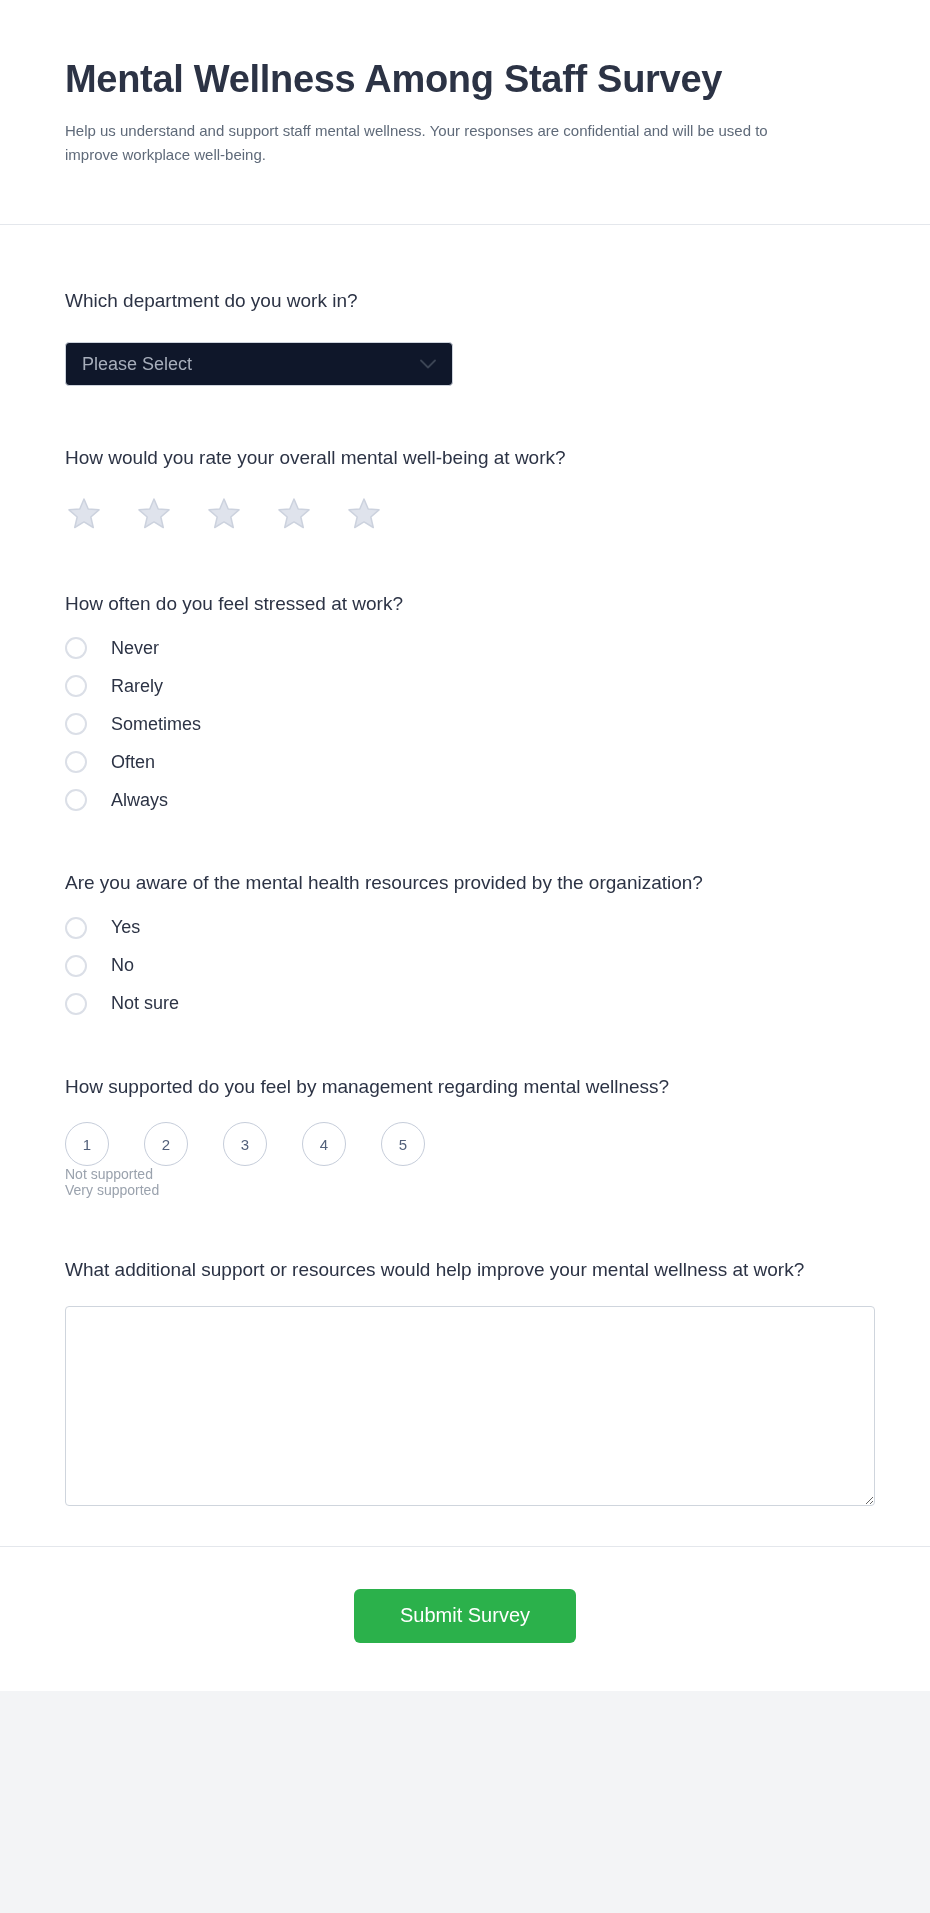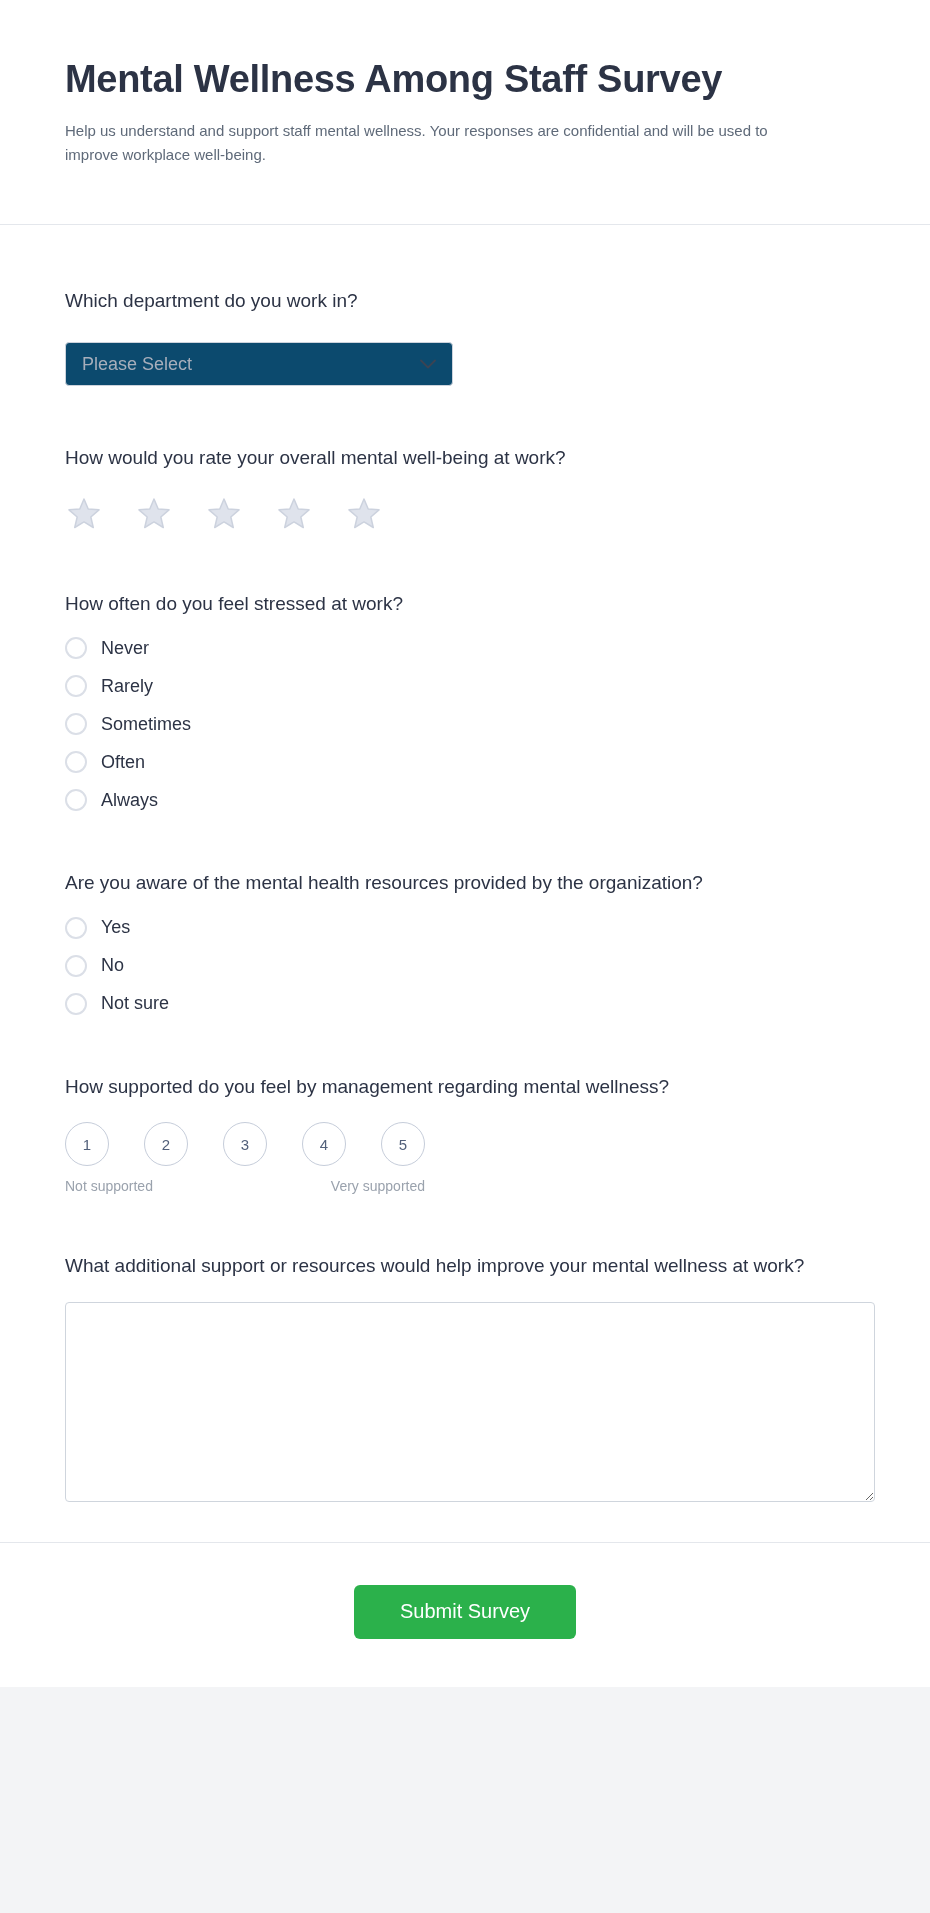--- a/index.html
+++ b/index.html
@@ -50,42 +50,42 @@
   
   .select-box {
     width: 388px;
     height: 44px;
     border: 1px solid #cdd3dc;
     border-radius: 4px;
     display: flex;
     align-items: center;
     justify-content: space-between;
     padding: 0 16px;
-    background: #0c4a6e;
+    background: #0f172a;
     cursor: pointer;
     margin-top: 28px;
   }
   .select-placeholder {
     font-size: 18px;
     color: #a7aebb;
   }
   .chevron-svg { width: 16px; height: 10px; }
   
   .star-row {
     display: flex;
     gap: 32px;
     padding-top: 8px;
   }
   .star { width: 38px; height: 36px; cursor: pointer; }
   
   .radio-list { padding-top: 4px; }
   .radio-row {
     display: flex;
     align-items: center;
-    gap: 14px;
+    gap: 24px;
     margin-bottom: 16px;
     cursor: pointer;
   }
   .radio-row:last-child { margin-bottom: 0; }
   .radio-circle {
     width: 22px;
     height: 22px;
     border-radius: 50%;
     border: 2px solid #dbdfe7;
     background: #fff;
@@ -111,23 +111,24 @@
     align-items: center;
     justify-content: center;
     font-size: 15px;
     color: #52607a;
     cursor: pointer;
   }
   .scale-labels {
     width: 360px;
     display: flex;
     justify-content: space-between;
-    margin-top: 12px;
+    margin-top: 0;
     font-size: 14px;
     color: #9aa2ad;
+    flex-direction: column;
   }
   
   .answer-textarea {
     width: 810px;
     height: 200px;
     border: 1px solid #cfd5dd;
     border-radius: 4px;
     resize: vertical;
     padding: 12px 14px;
     font-family: "Liberation Sans", "DejaVu Sans", sans-serif;

